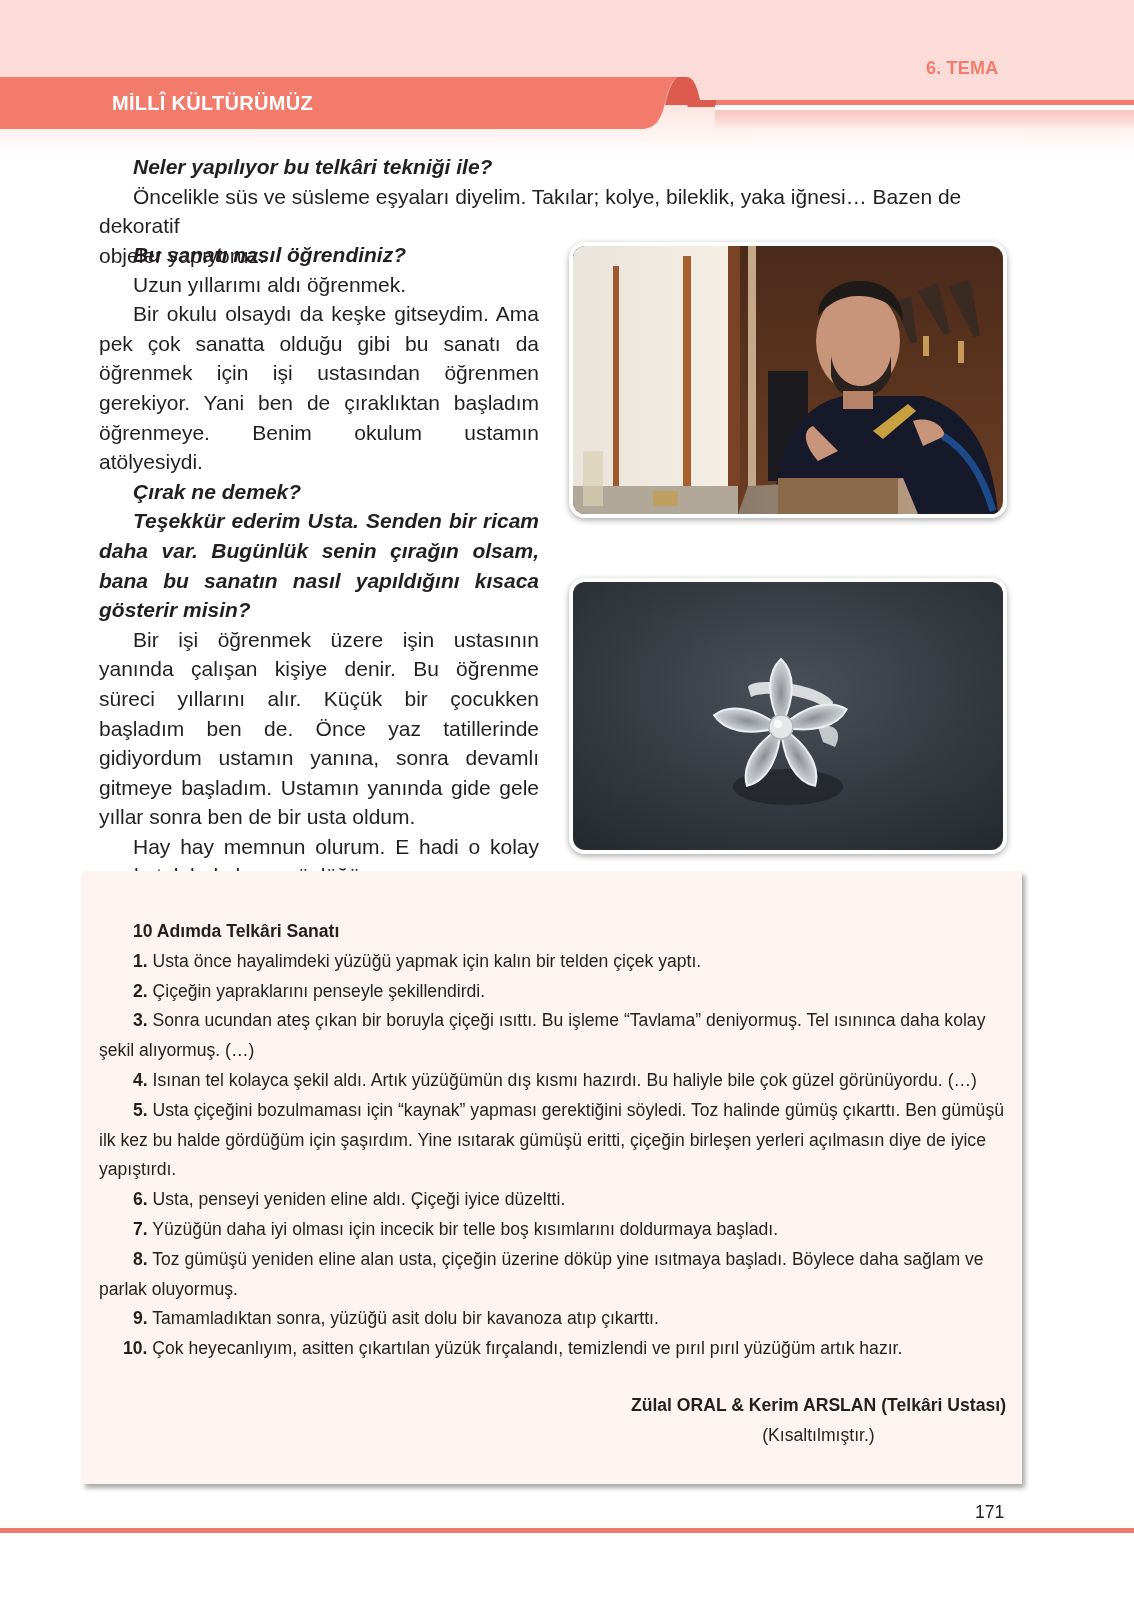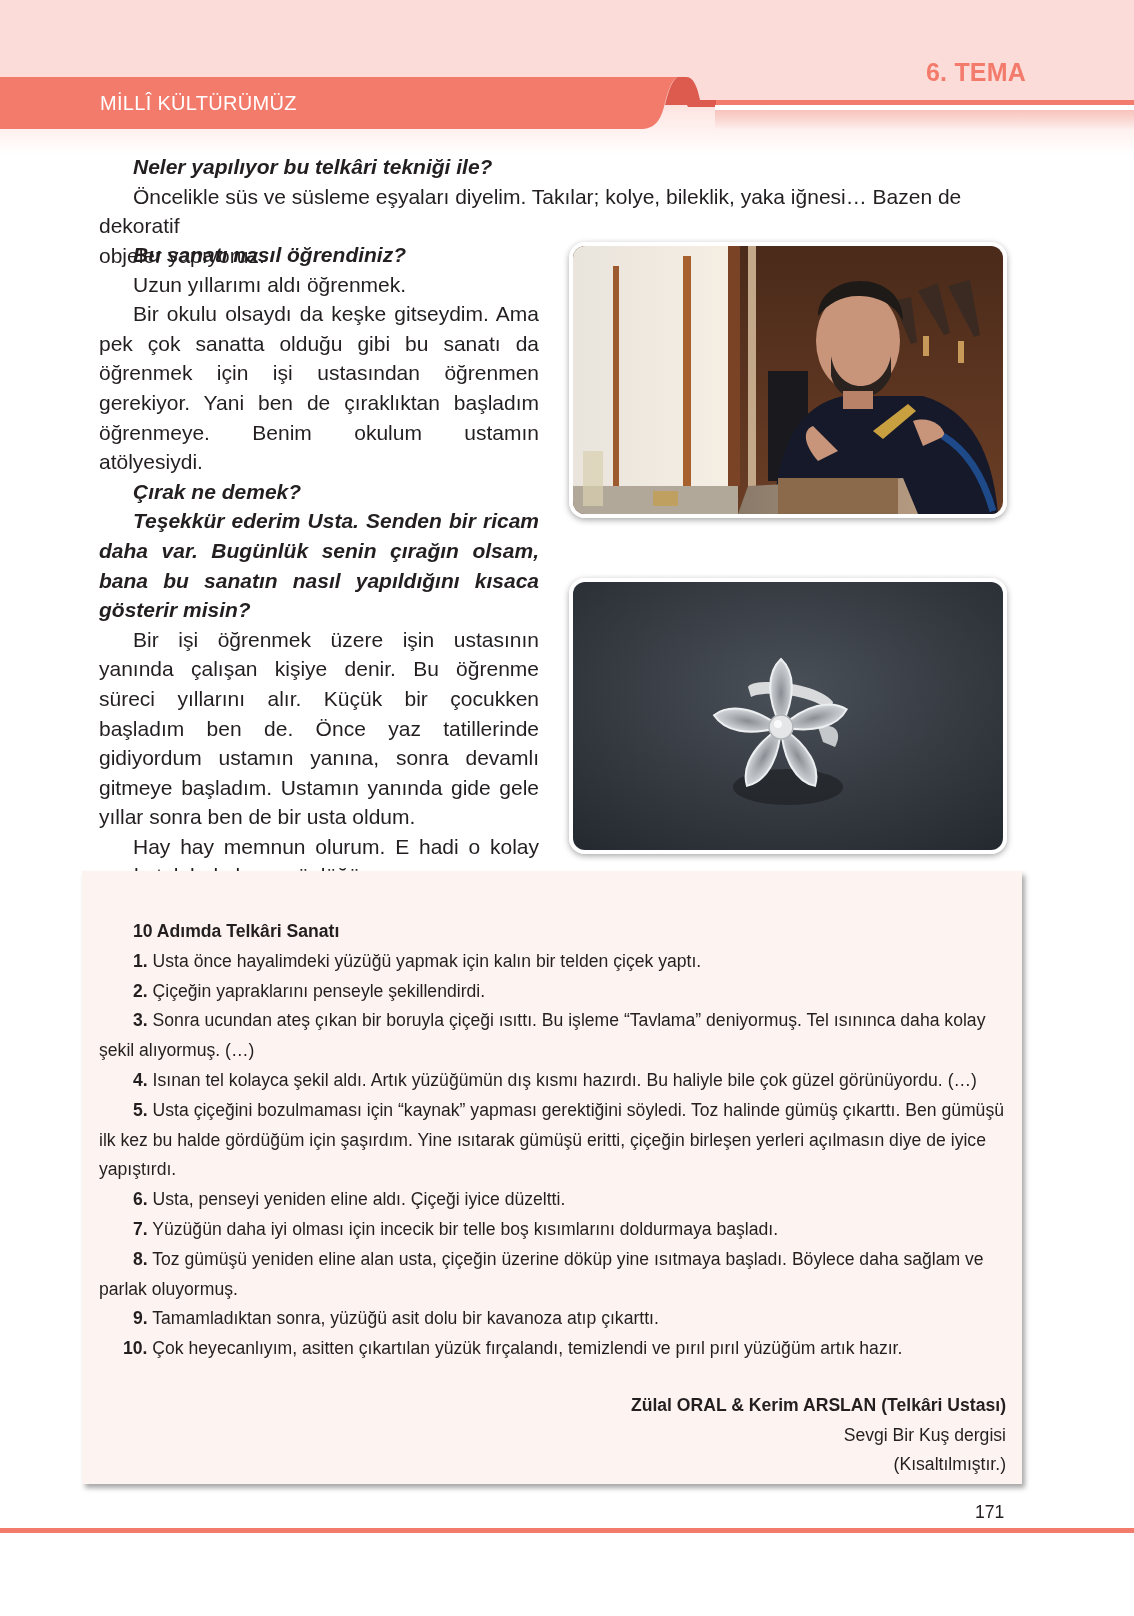--- a/index.html
+++ b/index.html
@@ -5,39 +5,39 @@
     * { box-sizing: border-box; margin: 0; padding: 0; }
     html, body { width: 1134px; height: 1616px; background: #ffffff; overflow: hidden; }
     body { position: relative; font-family: "Liberation Sans", sans-serif; color: #231f20; }
 
     
     .header-bg {
       position: absolute; left: 0; top: 0; width: 1134px; height: 155px;
       background: linear-gradient(to bottom, #fbdcd8 0px, #fbdcd8 100px, #fde8e5 112px, #fff7f6 140px, #ffffff 155px);
     }
     .theme-label {
-      position: absolute; left: 926px; top: 58px; font-weight: bold; font-size: 25px;
+      position: absolute; left: 926px; top: 58px; font-weight: bold; font-size: 18px;
       color: #f37b6c; letter-spacing: 0.2px;
     }
     .header-line-red {
       position: absolute; left: 715px; top: 100px; width: 419px; height: 5px; background: #f37b6c;
     }
     .header-line-white {
       position: absolute; left: 715px; top: 105px; width: 419px; height: 5px; background: #ffffff;
     }
     .header-shadow {
       position: absolute; left: 715px; top: 110px; width: 419px; height: 20px;
       background: linear-gradient(to bottom, #f8c4bd, rgba(255,255,255,0));
     }
     .title-band {
       position: absolute; left: 0; top: 77px; width: 720px; height: 52px;
     }
     .title-band svg { position: absolute; left: 0; top: 0; }
     .section-title {
-      position: absolute; left: 100px; top: 92px; font-weight: normal; font-size: 20px;
+      position: absolute; left: 112px; top: 92px; font-weight: bold; font-size: 20px;
       color: #ffffff; letter-spacing: 0.3px; font-family: "Liberation Sans", sans-serif;
     }
 
     
     .txt { position: absolute; font-size: 21px; line-height: 29.6px; color: #231f20; }
     .col-full { left: 99px; width: 907px; }
     .col-left { left: 99px; width: 440px; text-align: justify; }
     .p { text-indent: 34px; }
     .q { font-weight: bold; font-style: italic; }
 
@@ -182,20 +182,19 @@
   <div class="step"><b>3.</b> <span>Sonra ucundan ateş çıkan bir boruyla çiçeği ısıttı. Bu işleme “Tavlama” deniyormuş. Tel ısınınca daha kolay şekil alıyormuş. (…)</span></div>
   <div class="step"><b>4.</b> <span>Isınan tel kolayca şekil aldı. Artık yüzüğümün dış kısmı hazırdı. Bu haliyle bile çok güzel görünüyordu. (…)</span></div>
   <div class="step"><b>5.</b> <span>Usta çiçeğini bozulmaması için “kaynak” yapması gerektiğini söyledi. Toz halinde gümüş çıkarttı. Ben gümüşü ilk kez bu halde gördüğüm için şaşırdım. Yine ısıtarak gümüşü eritti, çiçeğin birleşen yerleri açılmasın diye de iyice yapıştırdı.</span></div>
   <div class="step"><b>6.</b> <span>Usta, penseyi yeniden eline aldı. Çiçeği iyice düzeltti.</span></div>
   <div class="step"><b>7.</b> <span>Yüzüğün daha iyi olması için incecik bir telle boş kısımlarını doldurmaya başladı.</span></div>
   <div class="step"><b>8.</b> <span>Toz gümüşü yeniden eline alan usta, çiçeğin üzerine döküp yine ısıtmaya başladı. Böylece daha sağlam ve parlak oluyormuş.</span></div>
   <div class="step"><b>9.</b> <span>Tamamladıktan sonra, yüzüğü asit dolu bir kavanoza atıp çıkarttı.</span></div>
   <div class="step step-10"><b>10.</b> <span>Çok heyecanlıyım, asitten çıkartılan yüzük fırçalandı, temizlendi ve pırıl pırıl yüzüğüm artık hazır.</span></div>
 </div>
 
-<div class="credit" style="top:1391px;">
+<div class="credit" style="top:1391px;text-align:center;">
   <div class="credit-author">Zülal ORAL &amp; Kerim ARSLAN (Telkâri Ustası)</div>
-  <div>Sevgi Bir Kuş dergisi</div>
   <div>(Kısaltılmıştır.)</div>
 </div>
 
 <div class="page-number">171</div>
 <div class="footer-line"></div>
 
 </body></html>

